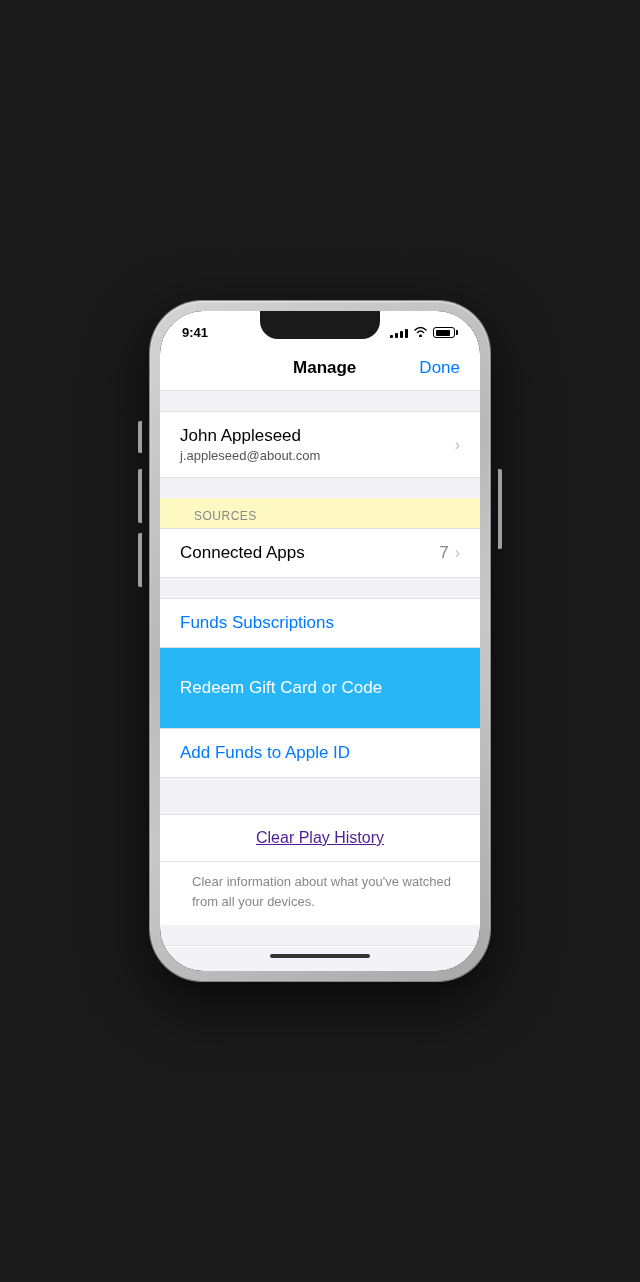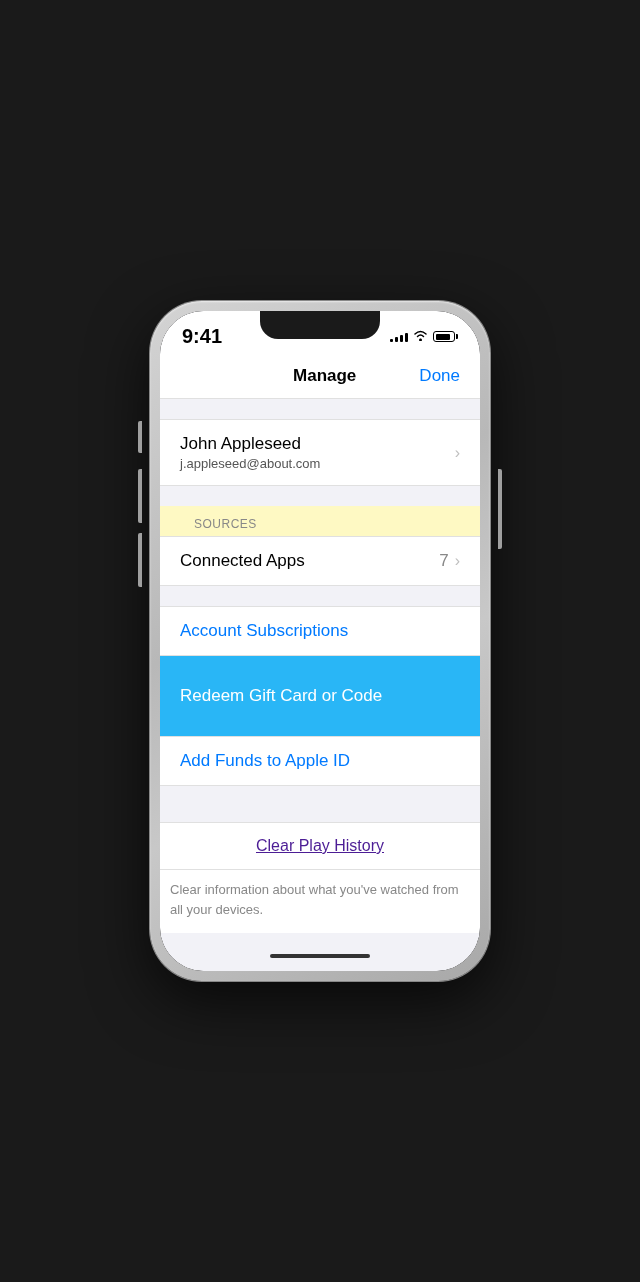--- a/index.html
+++ b/index.html
@@ -87,21 +87,21 @@
     .status-bar {
       background: white;
       display: flex;
       justify-content: space-between;
       align-items: center;
       padding: 14px 22px 6px 22px;
       flex-shrink: 0;
     }
 
     .status-time {
-      font-size: 20px;
+      font-size: 13px;
       font-weight: 600;
       color: #000;
     }
 
     .status-icons {
       display: flex;
       align-items: center;
       gap: 5px;
     }
 
@@ -324,21 +324,21 @@
       border-bottom: 1px solid #e0e0e0;
     }
 
     .clear-text {
       font-size: 16px;
       color: #4c1d95;
       text-decoration: underline;
     }
 
     .clear-description {
-      padding: 10px 20px 14px 10px;
+      padding: 10px 20px 14px 32px;
       background: white;
     }
 
     .clear-description-text {
       font-size: 13px;
       color: #888;
       line-height: 1.5;
     }
 
     
@@ -444,21 +444,21 @@
           <div class="connected-apps-right">
             <span class="connected-apps-count">7</span>
             <span class="chevron">›</span>
           </div>
         </div>
 
         <div class="section-gap-small"></div>
 
         <div class="action-section">
           <div class="action-row">
-            <span class="action-row-blue">Account Subscriptions</span>
+            <span class="action-row-blue">Funds Subscriptions</span>
           </div>
         </div>
 
         <div class="action-row-highlighted">
           <span class="action-row-highlighted-text">Redeem Gift Card or Code</span>
         </div>
 
         <div class="action-section">
           <div class="action-row">
             <span class="action-row-blue">Add Funds to Apple ID</span>

